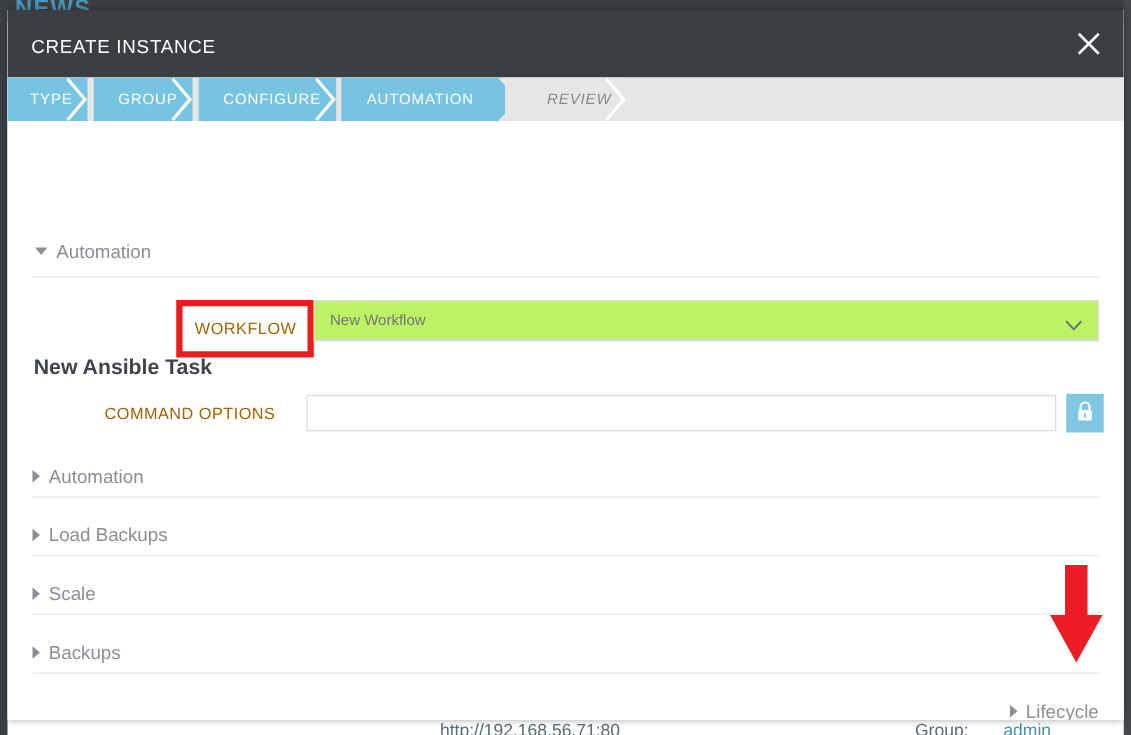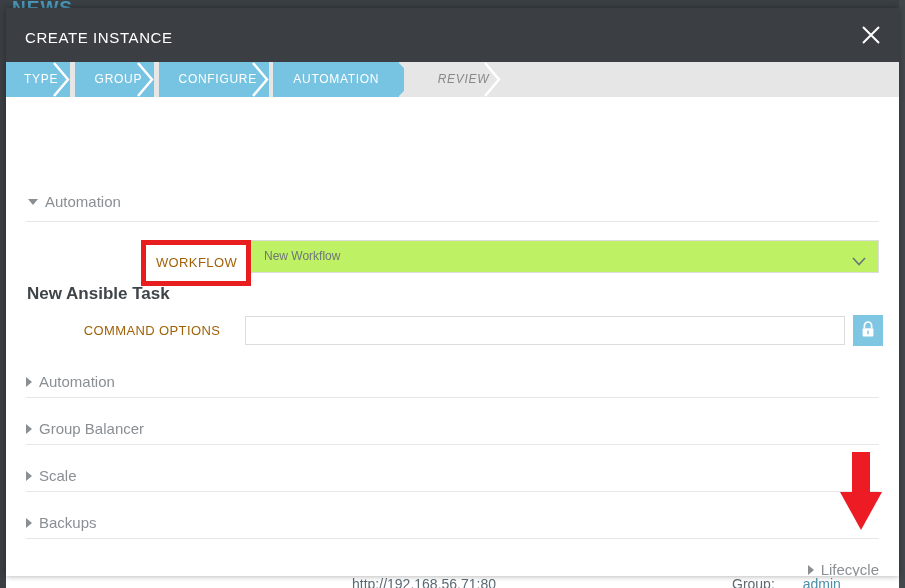--- a/index.html
+++ b/index.html
@@ -364,21 +364,21 @@
         </svg>
       </span>
     </button>
 
     <div class="accordion-row" style="top:276px;">
       <span class="tri right"></span><span>Automation</span>
     </div>
     <div class="hr" style="top:300px;"></div>
 
     <div class="accordion-row" style="top:323px;">
-      <span class="tri right"></span><span>Group Balancer</span>
+      <span class="tri right"></span><span>Load Backups</span>
     </div>
     <div class="hr" style="top:347px;"></div>
 
     <div class="accordion-row" style="top:370px;">
       <span class="tri right"></span><span>Scale</span>
     </div>
     <div class="hr" style="top:394px;"></div>
 
     <div class="accordion-row" style="top:417px;">
       <span class="tri right"></span><span>Backups</span>

